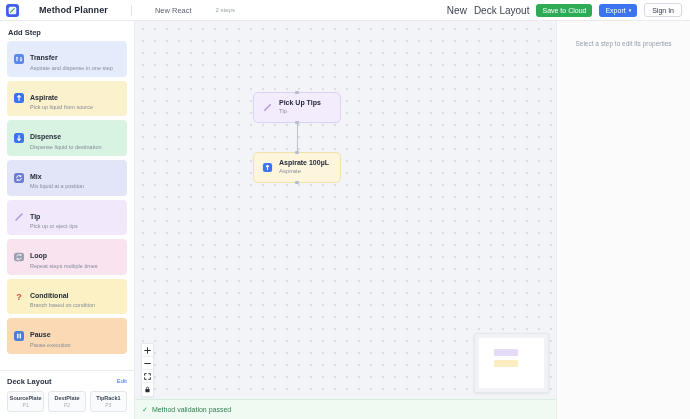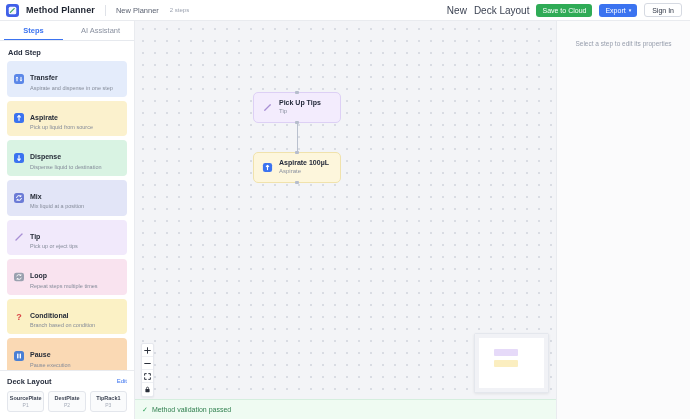--- a/index.html
+++ b/index.html
@@ -11,21 +11,21 @@
   }
   #app { position: relative; width: 690px; height: 419px; display: flex; flex-direction: column; }
 
   
   .header {
     height: 21px; flex: 0 0 21px;
     background: #ffffff;
     border-bottom: 1px solid #e9ebef;
     display: flex; align-items: center;
     padding: 0 8px 0 6px;
-    gap: 7px;
+    gap: 20px;
   }
   .logo {
     width: 13px; height: 13px; border-radius: 3px;
     background: #4060e8;
     display: flex; align-items: center; justify-content: center;
     flex: 0 0 13px;
   }
   .logo svg { display:block; }
   .app-title { font-size: 9px; font-weight: bold; color: #1d2330; letter-spacing: .1px; }
   .hdr-div { width: 1px; height: 11px; background: #dfe2e8; margin: 0 3px; }
@@ -187,44 +187,40 @@
   <div class="header">
     <div class="logo">
       <svg width="9" height="9" viewBox="0 0 12 12">
         <rect x="1" y="1" width="10" height="10" rx="2" fill="#ffffff" opacity="0.95"></rect>
         <path d="M3.2 8.6 L8.2 3.4" stroke="#3fa85f" stroke-width="1.6" stroke-linecap="round"></path>
         <path d="M3.0 8.9 L3.6 8.3 L3.1 8.3 Z" fill="#3fa85f"></path>
       </svg>
     </div>
     <div class="app-title">Method Planner</div>
     <div class="hdr-div"></div>
-    <div class="doc-name">New Planner</div>
+    <div class="doc-name">New React</div>
     <div class="doc-steps">2 steps</div>
     <div class="hdr-spacer"></div>
     <div class="hdr-actions">
       <div class="txtbtn">New</div>
       <div class="txtbtn">Deck Layout</div>
       <div class="btn btn-save">
         <span>Save to Cloud</span>
       </div>
       <div class="btn btn-export">
         <span>Export</span>
         <span class="caret">▾</span>
       </div>
       <div class="btn-signin">Sign In</div>
     </div>
   </div>
 
   <div class="body">
 
     <div class="left">
-      <div class="tabs">
-        <div class="tab active">Steps</div>
-        <div class="tab">AI Assistant</div>
-      </div>
       <div class="add-step-hd">Add Step</div>
       <div class="steps-scroll">
 
         <div class="step-card" style="background:#e4ecfb">
           <span class="step-ic">
             <svg width="12" height="12" viewBox="0 0 12 12">
                 <rect x="1" y="1" width="10" height="10" rx="2.5" fill="#5b87e8"></rect>
                 <path d="M4 4.3v3.4M8 4.3v3.4" stroke="#fff" stroke-width="1.1" stroke-linecap="round"></path>
                 <path d="M3.1 5.2 4 4.2 4.9 5.2M7.1 6.8 8 7.8 8.9 6.8" fill="none" stroke="#fff" stroke-width="1"></path>
               </svg>

